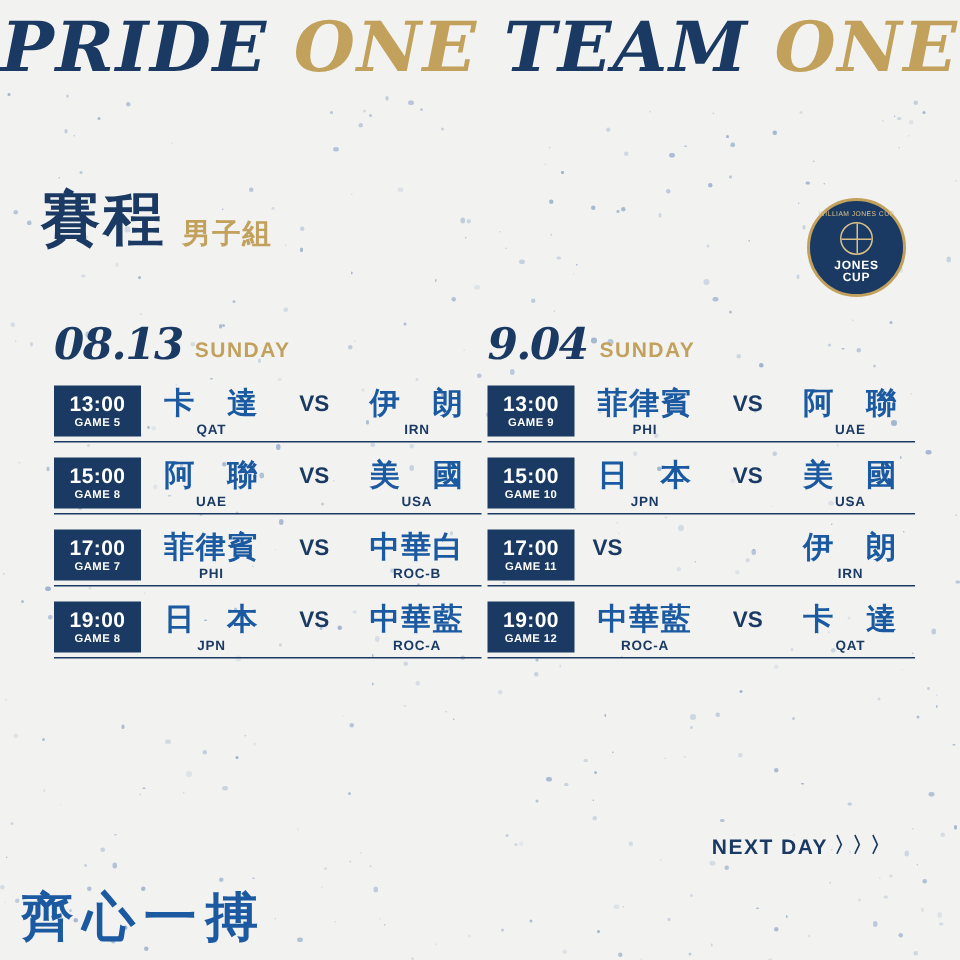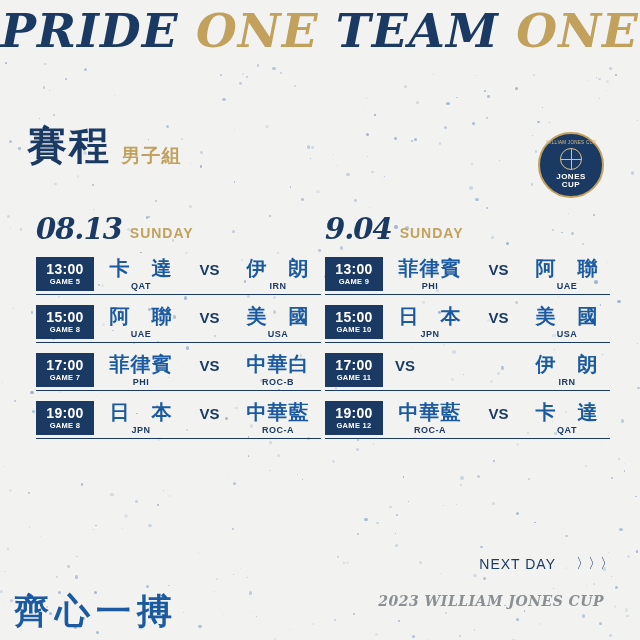--- a/index.html
+++ b/index.html
@@ -103,23 +103,23 @@
     font-family:"Liberation Sans",sans-serif;font-weight:bold;font-size:9px;color:#1b3a63;
     margin-top:3px;letter-spacing:.5px;
   }
   .vs{
     font-family:"Liberation Sans",sans-serif;font-weight:bold;font-size:15px;color:#1b3a63;
     padding:0 4px;margin-bottom:10px;flex:0 0 auto;
   }
 
   
   .nextday{
-    position:absolute;right:28px;top:555px;
-    font-family:"Liberation Sans",sans-serif;font-weight:normal;font-size:14px;
-    color:#1b3a63;letter-spacing:1px;display:flex;align-items:center;gap:20px;
+    position:absolute;right:48px;top:555px;
+    font-family:"Liberation Sans",sans-serif;font-weight:bold;font-size:14px;
+    color:#1b3a63;letter-spacing:1px;display:flex;align-items:center;gap:4px;
   }
   .nextday .arrows{color:#1b3a63;font-size:14px;letter-spacing:-2px;}
 
   .slogan{
     position:absolute;left:14px;top:588px;
     font-family:"DejaVu Sans",sans-serif;font-weight:bold;font-size:35px;
     color:#1b5aa0;letter-spacing:6px;
   }
   .venue{
     position:absolute;right:36px;top:588px;text-align:right;
@@ -736,14 +736,13 @@
 </div>
 
 <div class="nextday">
   <span>NEXT DAY</span>
   <span class="arrows">〉〉〉</span>
 </div>
 
 <div class="slogan">齊心一搏</div>
 
 <div class="venue">
-  <div class="v2">2023 WILLIAM JONES CUP</div>
 </div>
 
 </body></html>

